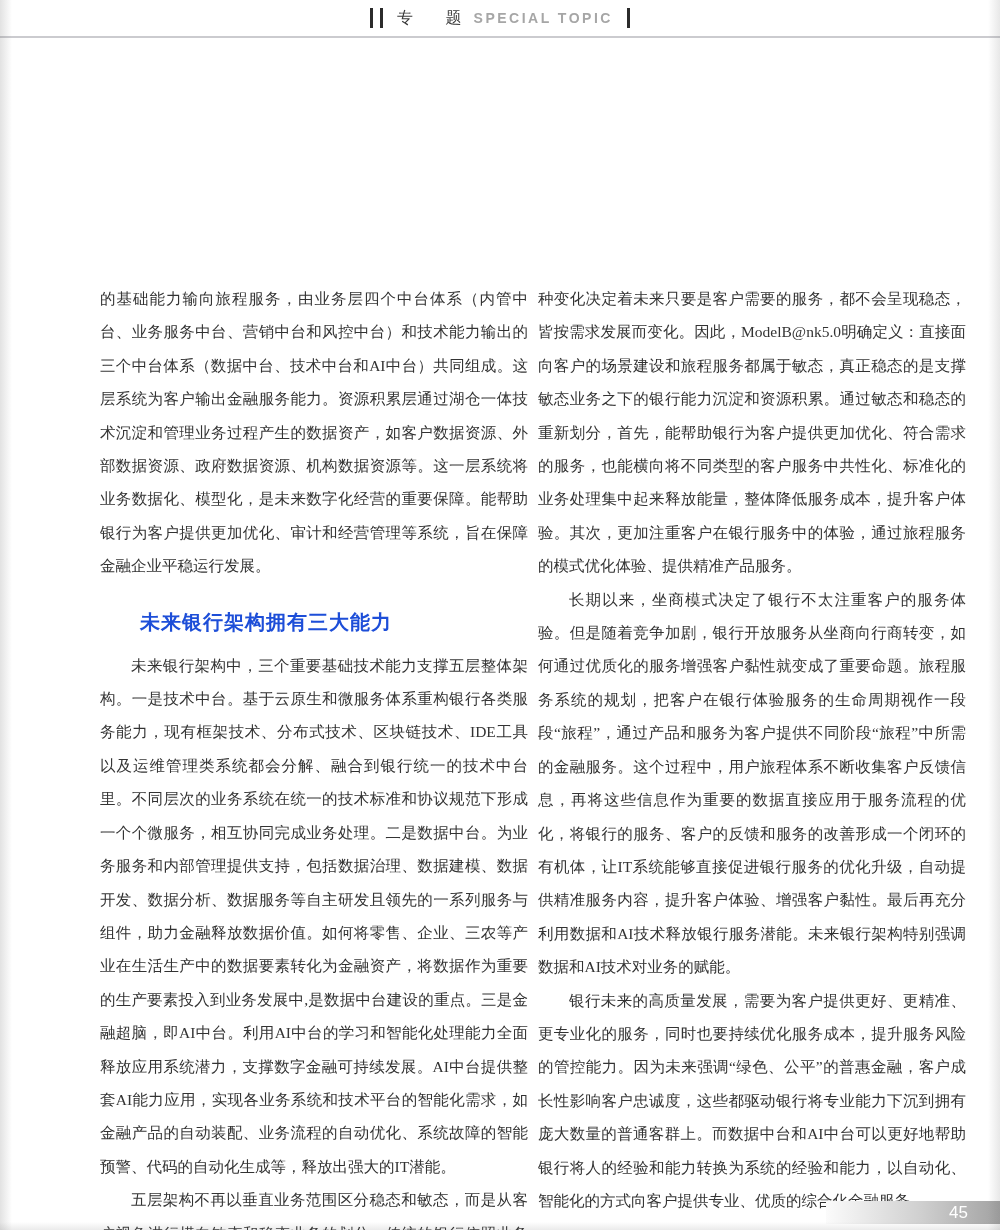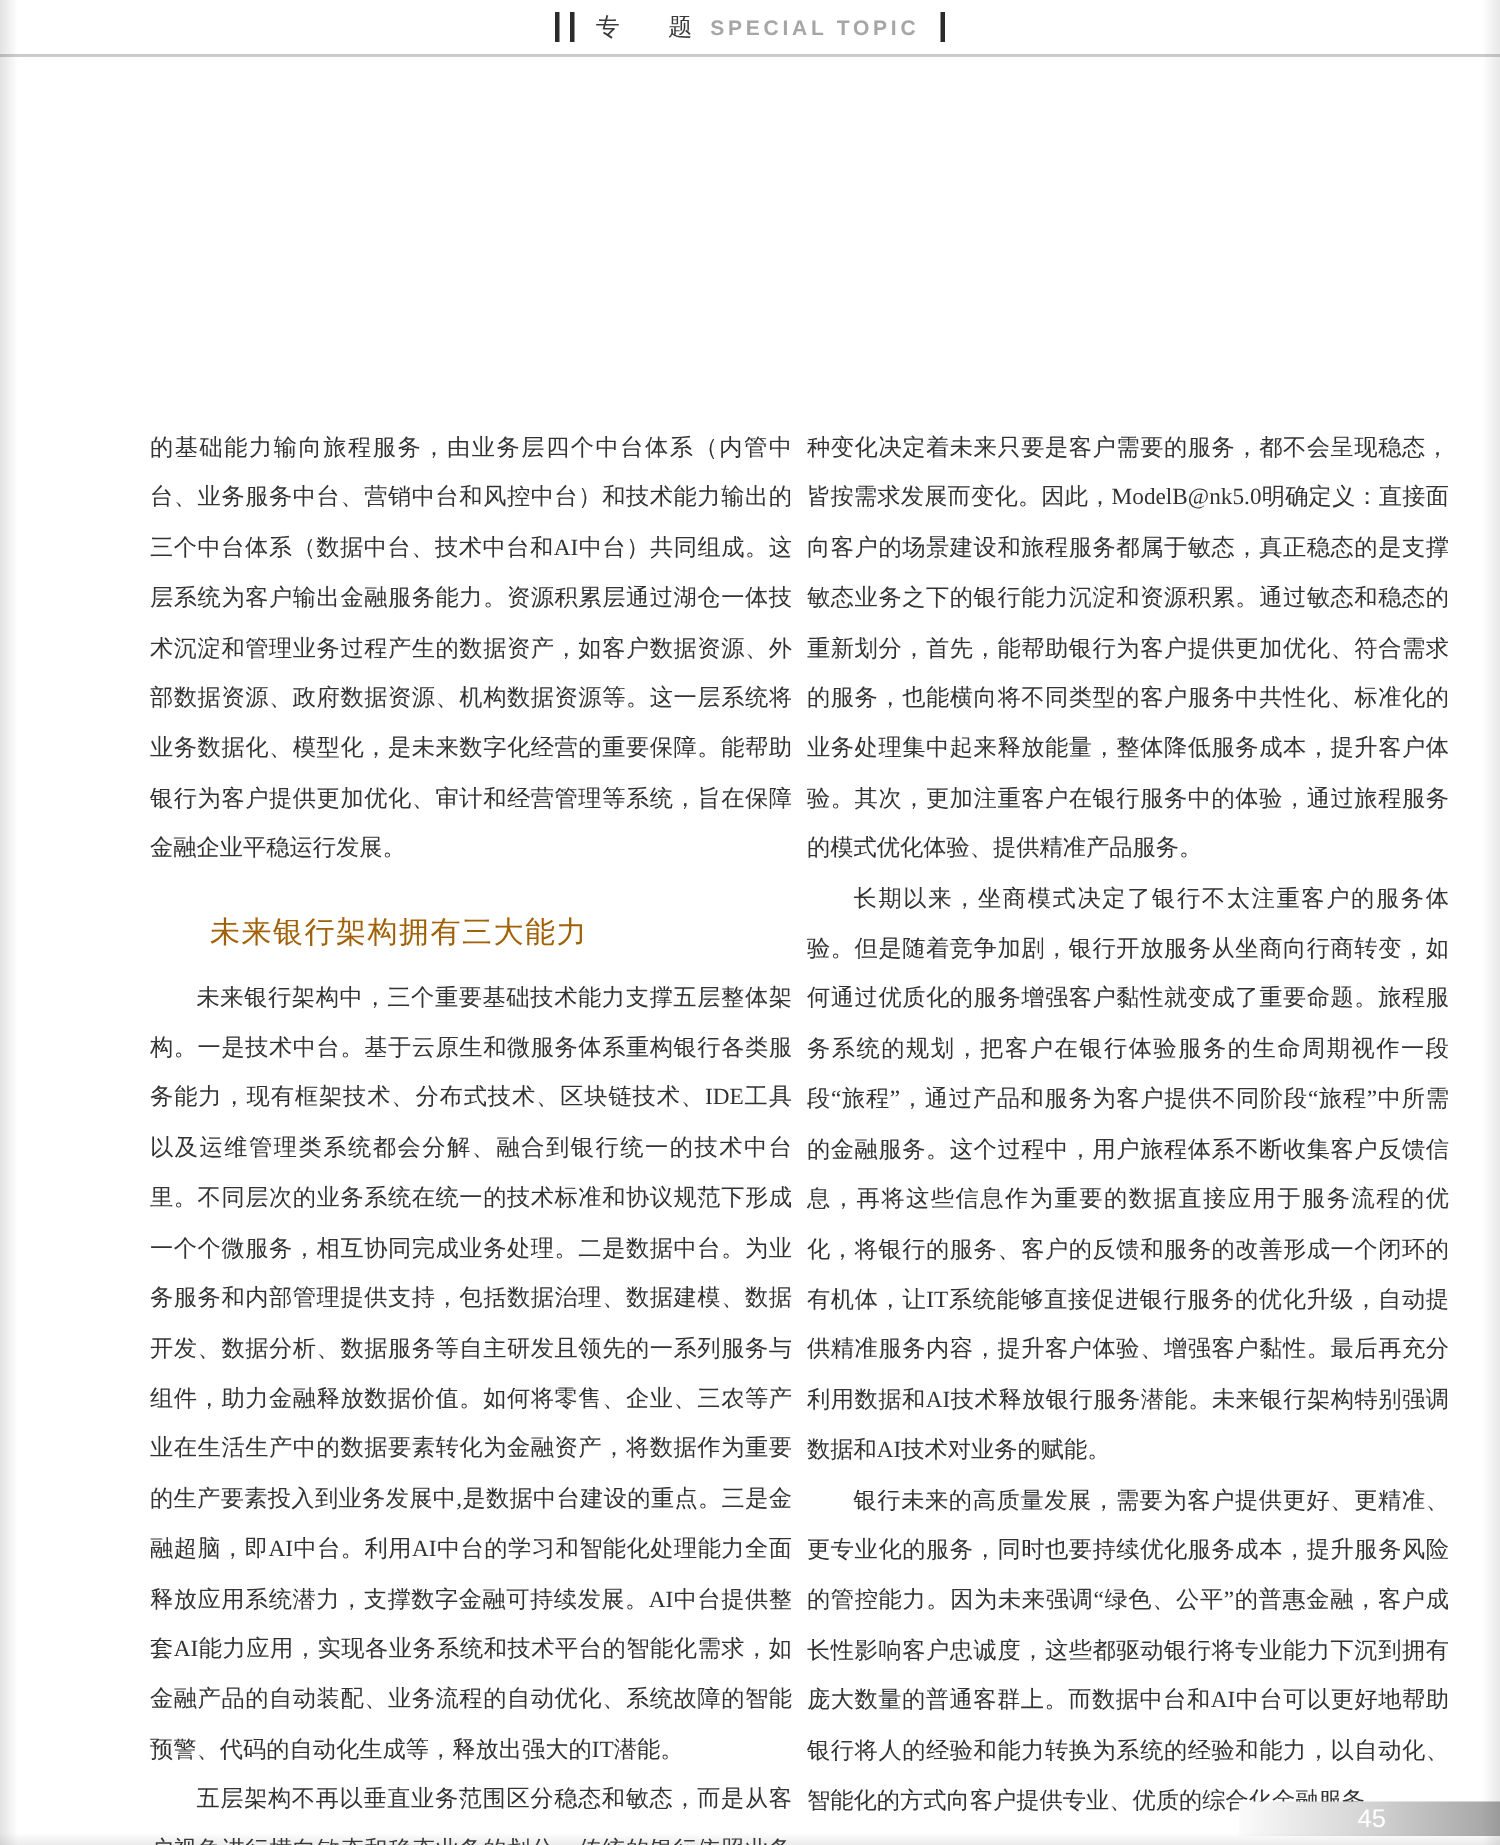--- a/index.html
+++ b/index.html
@@ -52,34 +52,34 @@
   }
   .col {
     width: 428px;
     font-size: 15.5px; line-height: 33.4px;
     color: #333333;
     text-align: justify;
   }
   .col p { margin: 0; text-indent: 2em; }
   .col p.cont { text-indent: 0; }
   .col h2 {
-    font-size: 20px; font-weight: 400; color: #a16207;
+    font-size: 20px; font-weight: 700; color: #1d4ed8;
     margin: 25px 0 13px 0; text-indent: 2em; letter-spacing: 1px;
     line-height: 28px;
   }
 
   
   .page-number-tab {
     position: absolute; left: 826px; top: 1201px;
     width: 174px; height: 23px; box-sizing: border-box;
     background: linear-gradient(90deg, #fbfbfb 0%, #cfcfcf 55%, #a2a2a2 100%);
     color: #ffffff;
     font-family: "Liberation Sans", "DejaVu Sans", sans-serif;
     font-size: 17px; line-height: 23px;
-    text-align: right; padding-right: 76px;
+    text-align: right; padding-right: 32px;
   }
 </style>
 </head>
 <body>
 
 <div>
 
   <header class="page-header">
     <span class="dbar"></span>
     <span class="topic-cn">专 题</span>

